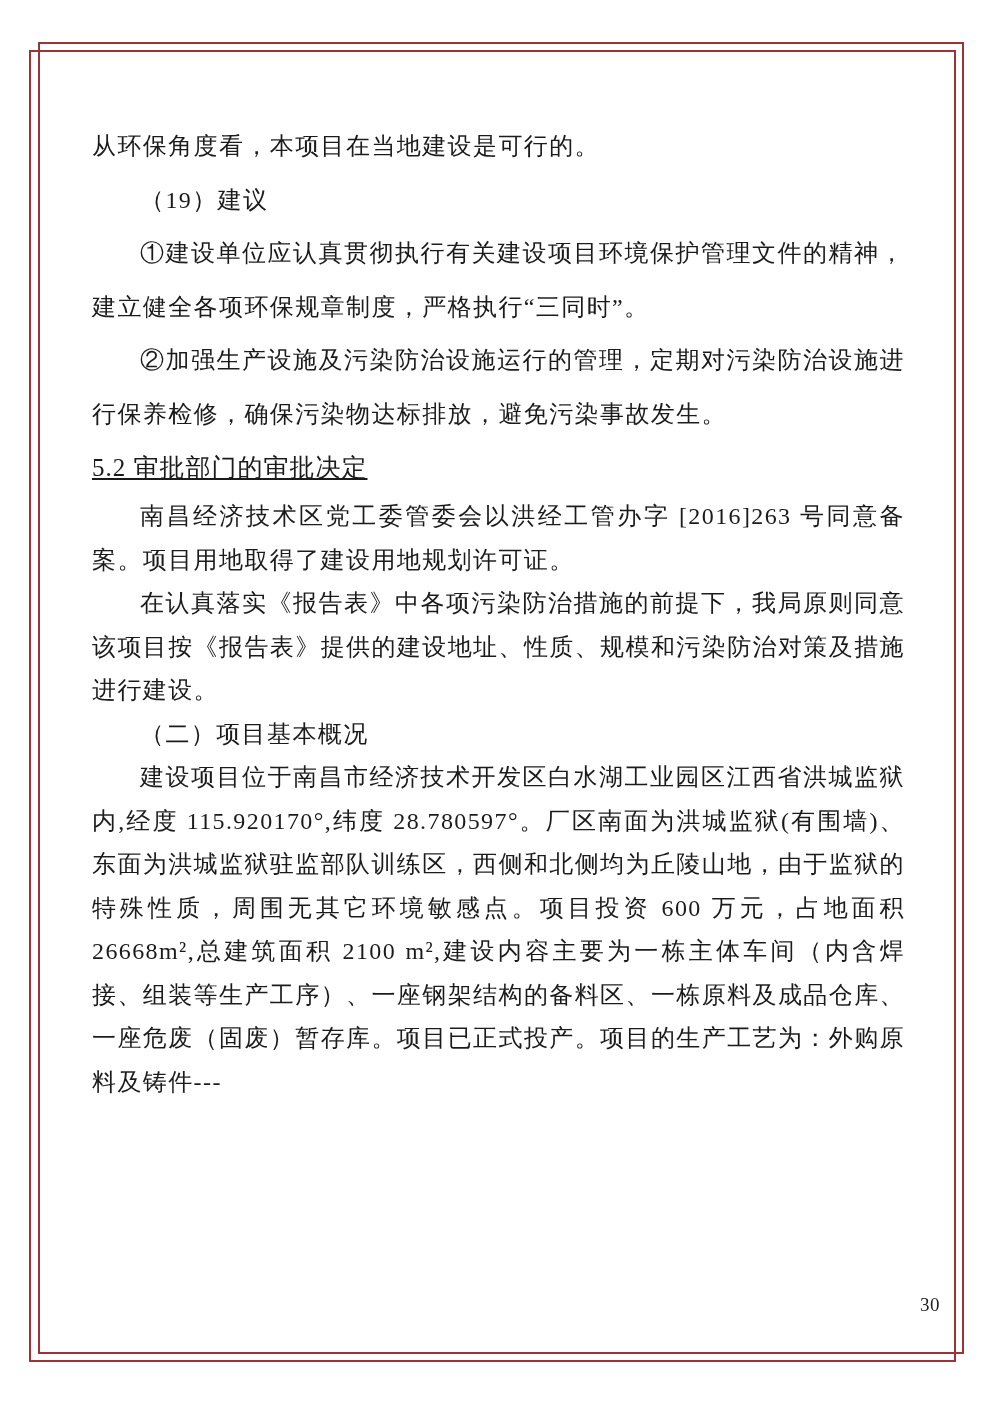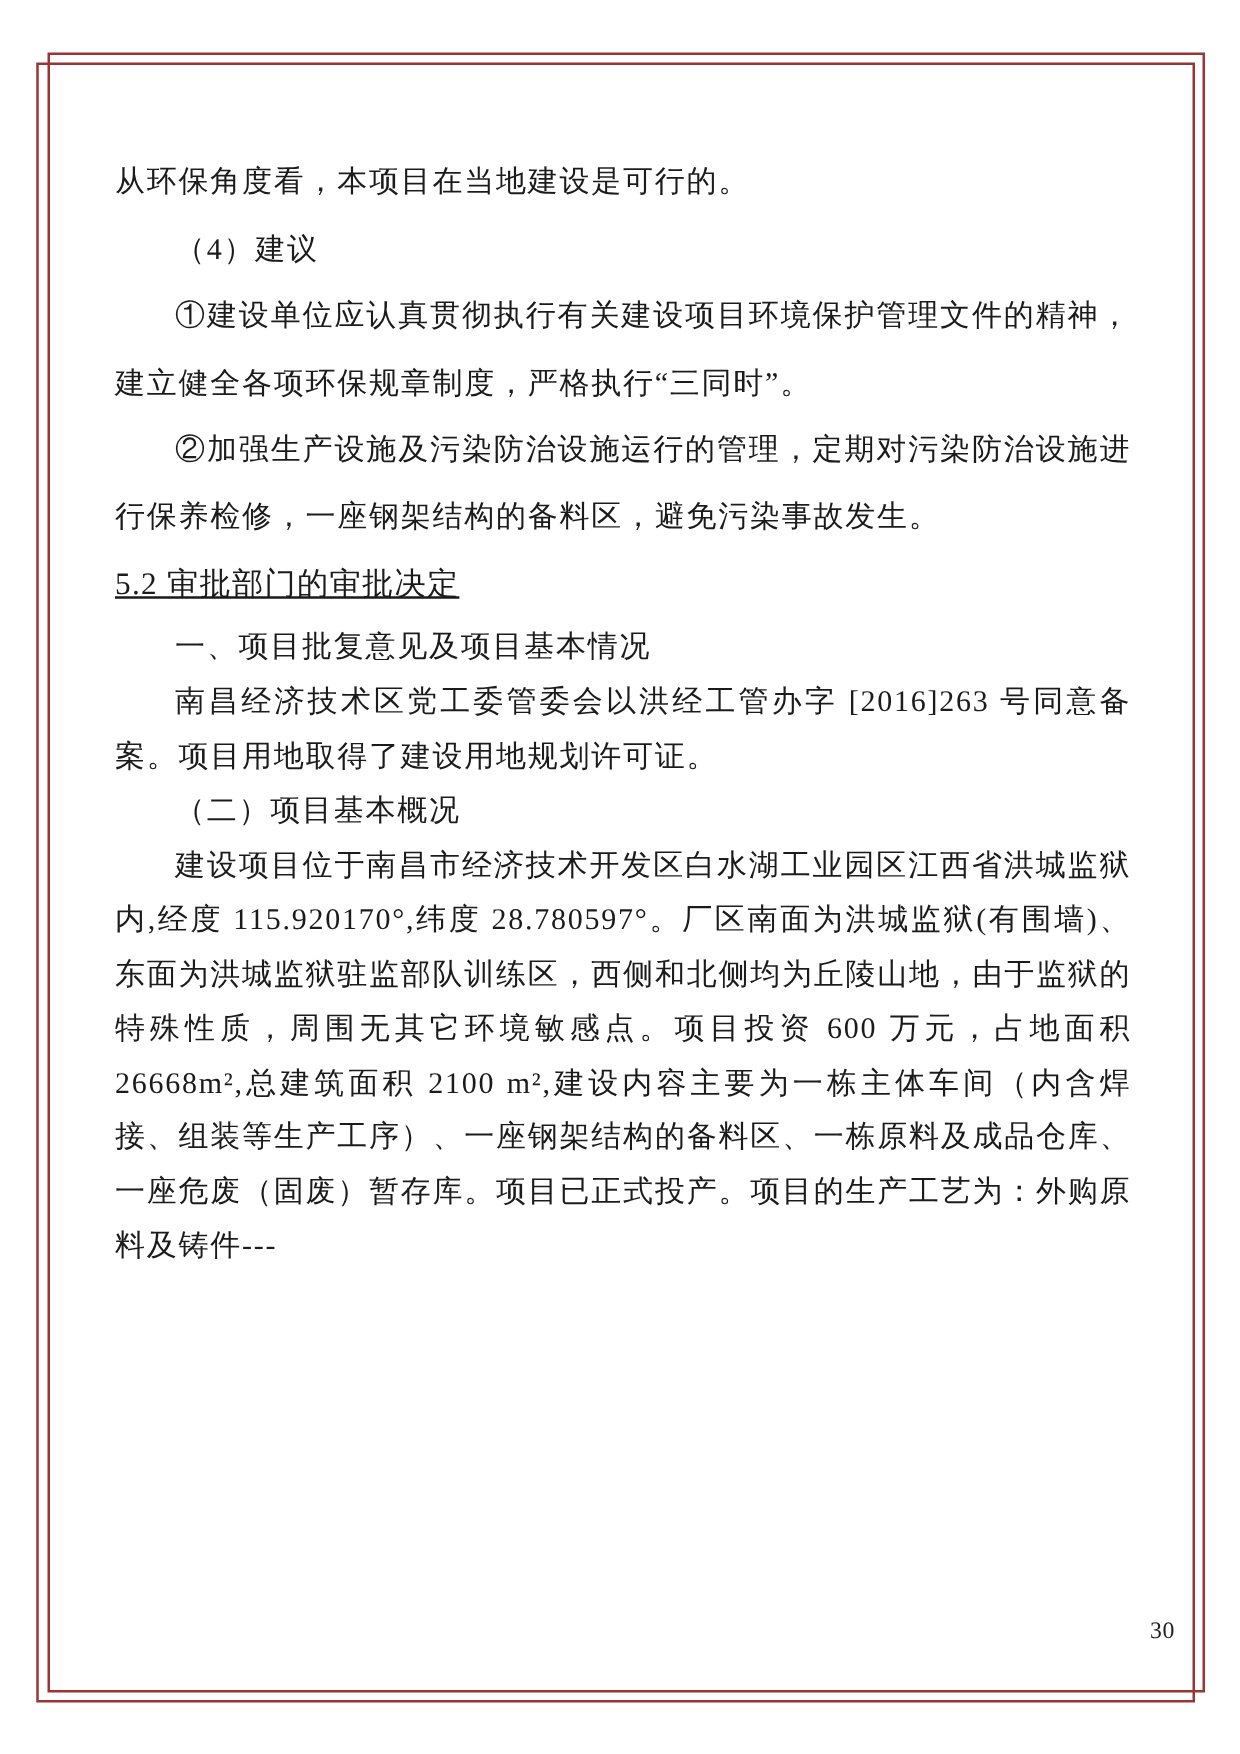--- a/index.html
+++ b/index.html
@@ -62,27 +62,27 @@
 </head>
 <body>
 
 <div class="page">
 
   <div class="frame frame-b"></div>
   <div class="frame frame-a"></div>
 
   <div class="content">
     <p class="loose">从环保角度看，本项目在当地建设是可行的。</p>
-    <p class="loose indent">（4）建议</p>
+    <p class="loose indent">（19）建议</p>
     <p class="loose indent">①建设单位应认真贯彻执行有关建设项目环境保护管理文件的精神，建立健全各项环保规章制度，严格执行“三同时”。</p>
-    <p class="loose indent">②加强生产设施及污染防治设施运行的管理，定期对污染防治设施进行保养检修，一座钢架结构的备料区，避免污染事故发生。</p>
+    <p class="loose indent">②加强生产设施及污染防治设施运行的管理，定期对污染防治设施进行保养检修，确保污染物达标排放，避免污染事故发生。</p>
 
     <h2 class="h-section">5.2 审批部门的审批决定</h2>
-    <h3 class="h-sub indent">一、项目批复意见及项目基本情况</h3>
 
     <p class="tight indent">南昌经济技术区党工委管委会以洪经工管办字 [2016]263 号同意备案。项目用地取得了建设用地规划许可证。</p>
+    <p class="tight indent">在认真落实《报告表》中各项污染防治措施的前提下，我局原则同意该项目按《报告表》提供的建设地址、性质、规模和污染防治对策及措施进行建设。</p>
     <p class="tight indent">（二）项目基本概况</p>
     <p class="tight indent">建设项目位于南昌市经济技术开发区白水湖工业园区江西省洪城监狱内,经度 115.920170°,纬度 28.780597°。厂区南面为洪城监狱(有围墙)、东面为洪城监狱驻监部队训练区，西侧和北侧均为丘陵山地，由于监狱的特殊性质，周围无其它环境敏感点。项目投资 600 万元，占地面积 26668m²,总建筑面积 2100 m²,建设内容主要为一栋主体车间（内含焊接、组装等生产工序）、一座钢架结构的备料区、一栋原料及成品仓库、一座危废（固废）暂存库。项目已正式投产。项目的生产工艺为：外购原料及铸件---</p>
   </div>
 
   <div class="page-number">30</div>
 
 </div>
 
 </body></html>

